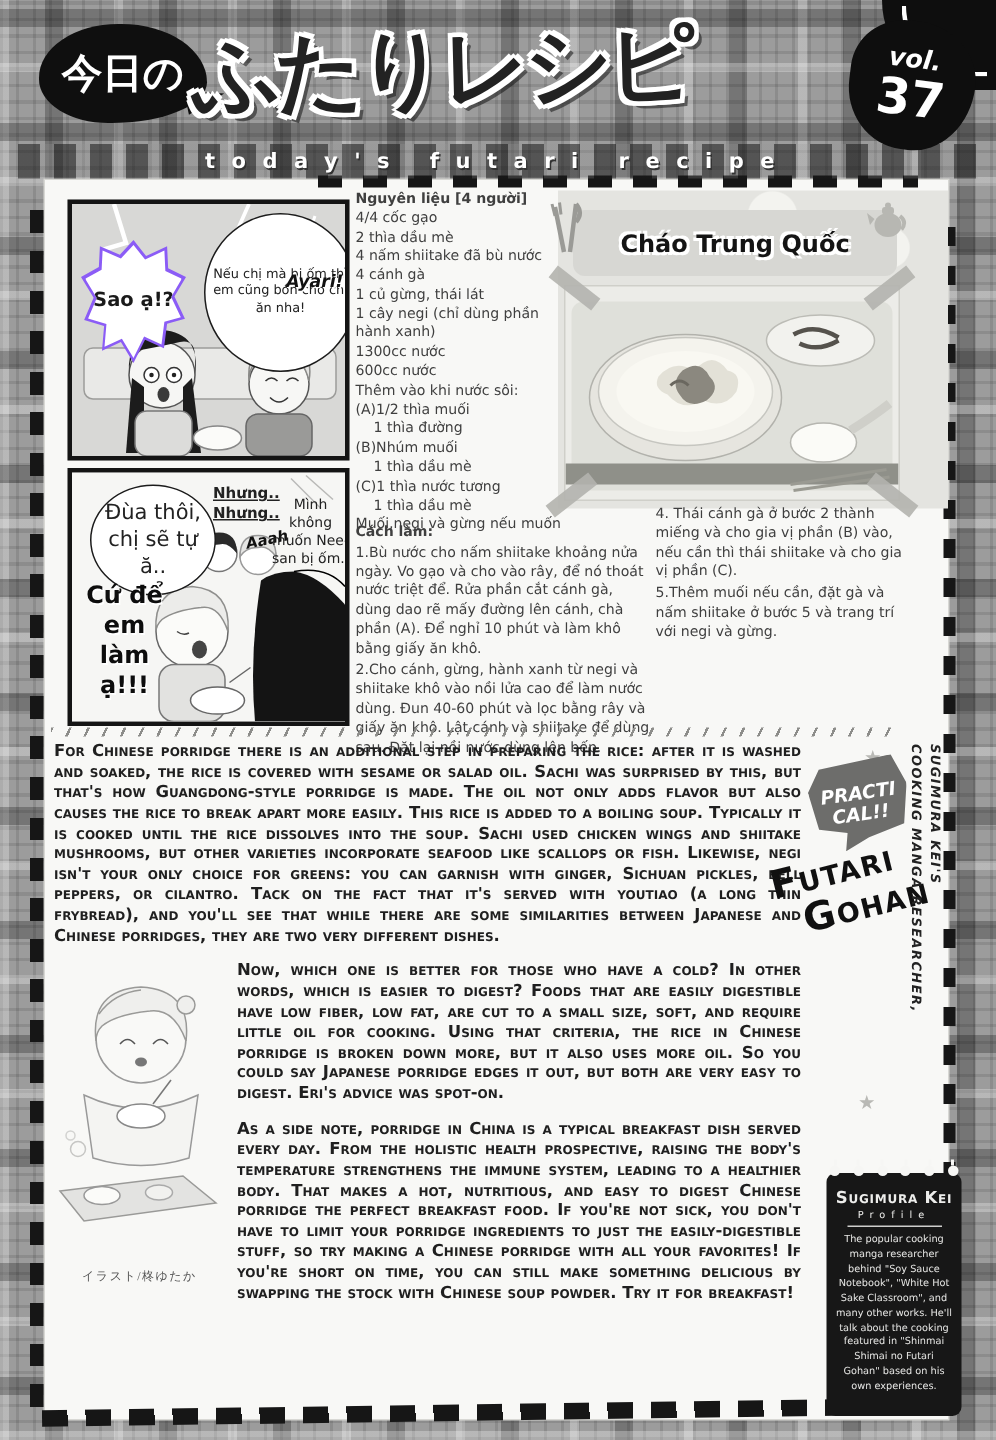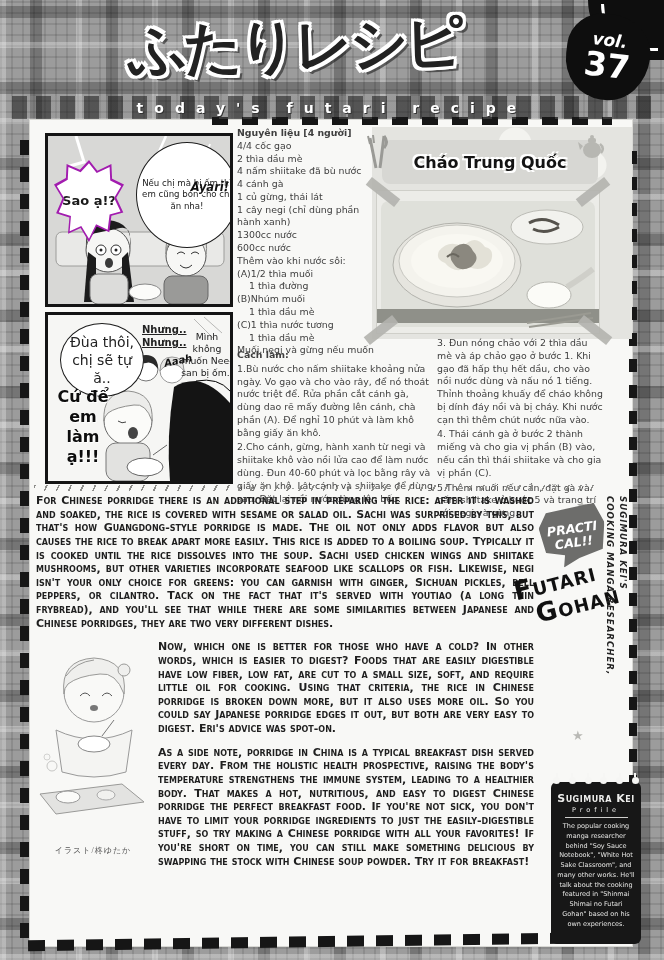--- a/index.html
+++ b/index.html
@@ -32,21 +32,21 @@
   .dash-right{left:629px;top:140px;width:8px;height:700px;z-index:2;background:repeating-linear-gradient(0deg,#161616 0 13px,transparent 13px 26px);}
   .dash-top{left:212px;top:117px;width:400px;height:8px;z-index:2;background:repeating-linear-gradient(90deg,#161616 0 16px,transparent 16px 30px);}
   .dash-bottom{left:28px;top:936px;width:606px;height:11px;z-index:2;background:repeating-linear-gradient(90deg,#161616 0 17px,transparent 17px 29px);transform:rotate(-0.8deg);}
   
   .panel{border:3px solid #141414;background:#dadad8;overflow:hidden;z-index:3;}
   .panel1{left:45px;top:133px;width:182px;height:168px;}
   .panel2{left:45px;top:312px;width:182px;height:166px;background:#f5f5f3;}
   .panel svg{position:absolute;left:0;top:0;}
   .bubble{position:absolute;background:#fff;border:1.6px solid #1c1c1c;display:flex;align-items:center;justify-content:center;text-align:center;color:#222;}
   .bubble-offer{left:88px;top:6px;width:92px;height:96px;border-radius:50%;font-size:8.6px;line-height:1.35;padding:4px;}
-  .spiky-outer{position:absolute;left:6px;top:24px;width:70px;height:82px;background:#a21caf;
+  .spiky-outer{position:absolute;left:6px;top:24px;width:70px;height:82px;background:#8b5cf6;
     clip-path:polygon(50% 0,62% 13%,82% 5%,83% 23%,100% 30%,89% 46%,99% 64%,82% 68%,79% 88%,61% 81%,50% 100%,38% 83%,20% 90%,22% 70%,3% 65%,12% 47%,0 30%,17% 22%,18% 5%,37% 12%);}
   .spiky-inner{position:absolute;left:4%;top:4%;width:92%;height:92%;background:#fff;
     clip-path:polygon(50% 0,62% 13%,82% 5%,83% 23%,100% 30%,89% 46%,99% 64%,82% 68%,79% 88%,61% 81%,50% 100%,38% 83%,20% 90%,22% 70%,3% 65%,12% 47%,0 30%,17% 22%,18% 5%,37% 12%);
     display:flex;align-items:center;justify-content:center;font-size:13px;font-weight:bold;color:#1a1a1a;text-align:center;line-height:1.15;}
   .sfx-name{position:absolute;right:1px;top:44px;font-size:11.5px;font-weight:bold;font-style:italic;color:#111;text-shadow:1px 1px 0 #fff;}
   .bubble-joke{left:12px;top:8px;width:76px;height:66px;border-radius:50%;font-size:14px;line-height:1.3;padding:3px;}
   .stutter{position:absolute;left:94px;top:8px;font-size:10px;font-weight:bold;color:#222;line-height:1.3;white-space:pre-line;text-decoration:underline;}
   .sfx-aaah{position:absolute;left:116px;top:40px;font-size:10px;font-weight:bold;font-style:italic;color:#111;transform:rotate(-12deg);}
   .aside-txt{position:absolute;right:-4px;top:16px;width:54px;font-size:9.3px;color:#222;text-align:center;line-height:1.3;}
   .shout{position:absolute;left:6px;top:72px;width:58px;font-size:16px;font-weight:bold;color:#0d0d0d;line-height:1.25;text-align:center;text-shadow:1px 1px 0 #fff;}
@@ -104,20 +104,23 @@
 
 <div class="stage">
 
   <div class="abs page"></div>
   <div class="abs dash-left"></div>
   <div class="abs dash-right"></div>
   <div class="abs dash-top"></div>
   <div class="abs dash-bottom"></div>
 
   <div class="abs corner-black"></div>
+  <div class="abs kanji-bubble">
+    <span>今日の</span>
+  </div>
   <div class="abs big-title">ふたりレシピ</div>
   <div class="abs vol-badge">
     <span class="vol-label">vol.</span>
     <span class="vol-number">37</span>
   </div>
   <div class="abs subtitle-strip">
     <span>today's futari recipe</span>
   </div>
 
   <div class="abs panel panel1">
@@ -197,21 +200,20 @@
     <div class="indent">1 thìa dầu mè</div>
     <div>Muối,negi và gừng nếu muốn</div>
   </div>
 
   <div class="abs recipe-text method-left">
     <div class="method-title">Cách làm:</div>
     <div class="step">1.Bù nước cho nấm shiitake khoảng nửa ngày. Vo gạo và cho vào rây, để nó thoát nước triệt để. Rửa phần cắt cánh gà, dùng dao rẽ mấy đường lên cánh, chà phần (A). Để nghỉ 10 phút và làm khô bằng giấy ăn khô.</div>
     <div class="step">2.Cho cánh, gừng, hành xanh từ negi và shiitake khô vào nồi lửa cao để làm nước dùng. Đun 40-60 phút và lọc bằng rây và giấy ăn khô. Lật cánh và shiitake để dùng sau. Đặt lại nồi nước dùng lên bếp.</div>
   </div>
   <div class="abs recipe-text method-right">
-    <div class="step">3. Đun nóng chảo với 2 thìa dầu mè và áp chảo gạo ở bước 1. Khi gạo đã hấp thụ hết dầu, cho vào nồi nước dùng và nấu nó 1 tiếng. Thỉnh thoảng khuấy để cháo không bị dính đáy nồi và bị cháy. Khi nước cạn thì thêm chút nước nữa vào.</div>
     <div class="step">4. Thái cánh gà ở bước 2 thành miếng và cho gia vị phần (B) vào, nếu cần thì thái shiitake và cho gia vị phần (C).</div>
     <div class="step">5.Thêm muối nếu cần, đặt gà và nấm shiitake ở bước 5 và trang trí với negi và gừng.</div>
   </div>
 
   <div class="abs photo-bg"></div>
   <div class="abs banner">
     <span class="icon-utensils">
       <svg width="26" height="38" viewBox="0 0 26 38">
         <line x1="6" y1="4" x2="12" y2="34" stroke="#9a9a96" stroke-width="3"></line>
         <path d="M4,2 l2,8 M9,1 l1,8" stroke="#9a9a96" stroke-width="2" fill="none"></path>

